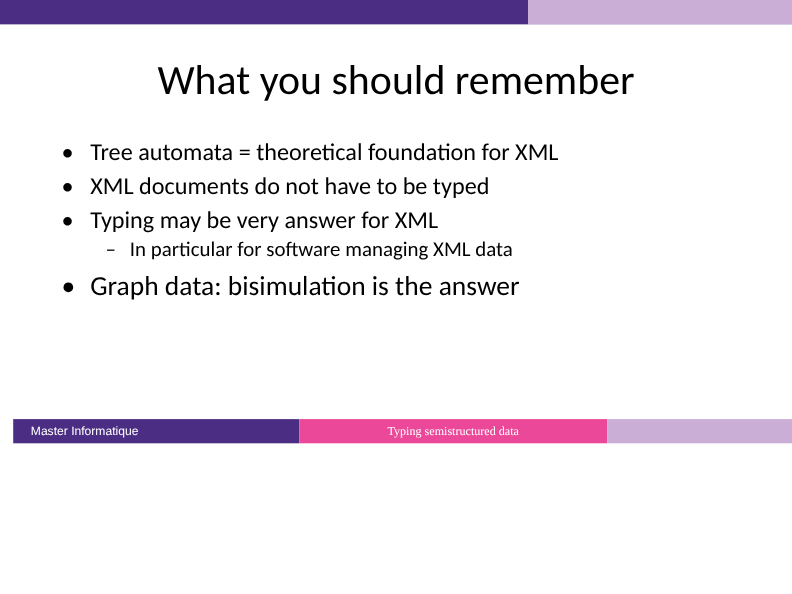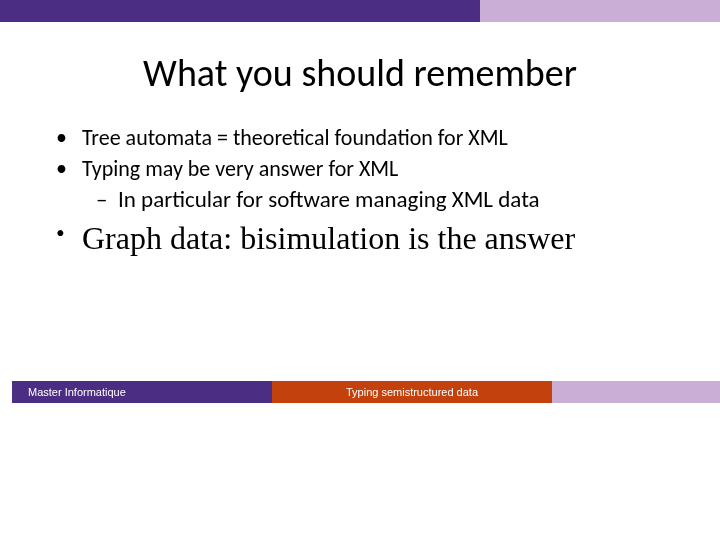--- a/index.html
+++ b/index.html
@@ -7,43 +7,44 @@
   .slide { width: 720px; height: 403px; position: relative; display: flex; flex-direction: column; }
   .top-bar { width: 100%; height: 22px; background: #4b2e83; display: flex; }
   .top-bar .dark { flex: 0 0 480px; background: #4b2e83; }
   .top-bar .light { flex: 1; background: #cbaed6; }
   .title { font-size: 38px; font-weight: 400; text-align: center; margin-top: 28px; margin-bottom: 28px; color: #000; }
   .content { flex: 1; padding: 0 40px 0 36px; font-size: 22px; line-height: 1.28; color: #000; }
   ul.main { list-style: none; }
   ul.main > li { position: relative; padding-left: 46px; margin-bottom: 3px; }
   ul.main > li::before { content: "•"; position: absolute; left: 20px; top: 0; font-size: 22px; }
   ul.sub { list-style: none; margin-top: 2px; }
-  ul.sub > li { position: relative; padding-left: 36px; font-size: 23px; }
+  ul.sub > li { position: relative; padding-left: 36px; font-size: 19px; }
   ul.sub > li::before { content: "–"; position: absolute; left: 14px; top: 0; }
-  .larger { font-size: 32px; font-family: Liberation Serif, serif; }
+  .larger { font-size: 25px; }
   .larger::before { font-size: 25px !important; }
   .footer { position: absolute; bottom: 0; left: 12px; width: 100%; height: 22px; display: flex; }
   .footer .left { flex: 0 0 260px; background: #4b2e83; color: #fff; font-size: 11px; font-family: Arial, sans-serif; display: flex; align-items: center; padding-left: 16px; }
-  .footer .mid { flex: 0 0 280px; background: #c2410c; color: #fff; font-size: 11px; font-family: Liberation Sans, sans-serif; display: flex; align-items: center; justify-content: center; }
+  .footer .mid { flex: 0 0 280px; background: #ec4899; color: #fff; font-size: 11px; font-family: Liberation Serif, serif; display: flex; align-items: center; justify-content: center; }
   .footer .right { flex: 1; background: #cbaed6; }
 </style>
 </head>
 <body>
 
 <div class="slide">
   <div class="top-bar">
     <div class="dark"></div>
     <div class="light"></div>
   </div>
 
   <div class="title">What you should remember</div>
 
   <div class="content">
     <ul class="main">
       <li>Tree automata = theoretical foundation for XML</li>
+      <li>XML documents do not have to be typed</li>
       <li>
         <span>Typing may be very answer for XML</span>
         <ul class="sub">
           <li>In particular  for software managing XML data</li>
         </ul>
       </li>
       <li class="larger">Graph data: bisimulation is the answer</li>
     </ul>
   </div>
 

